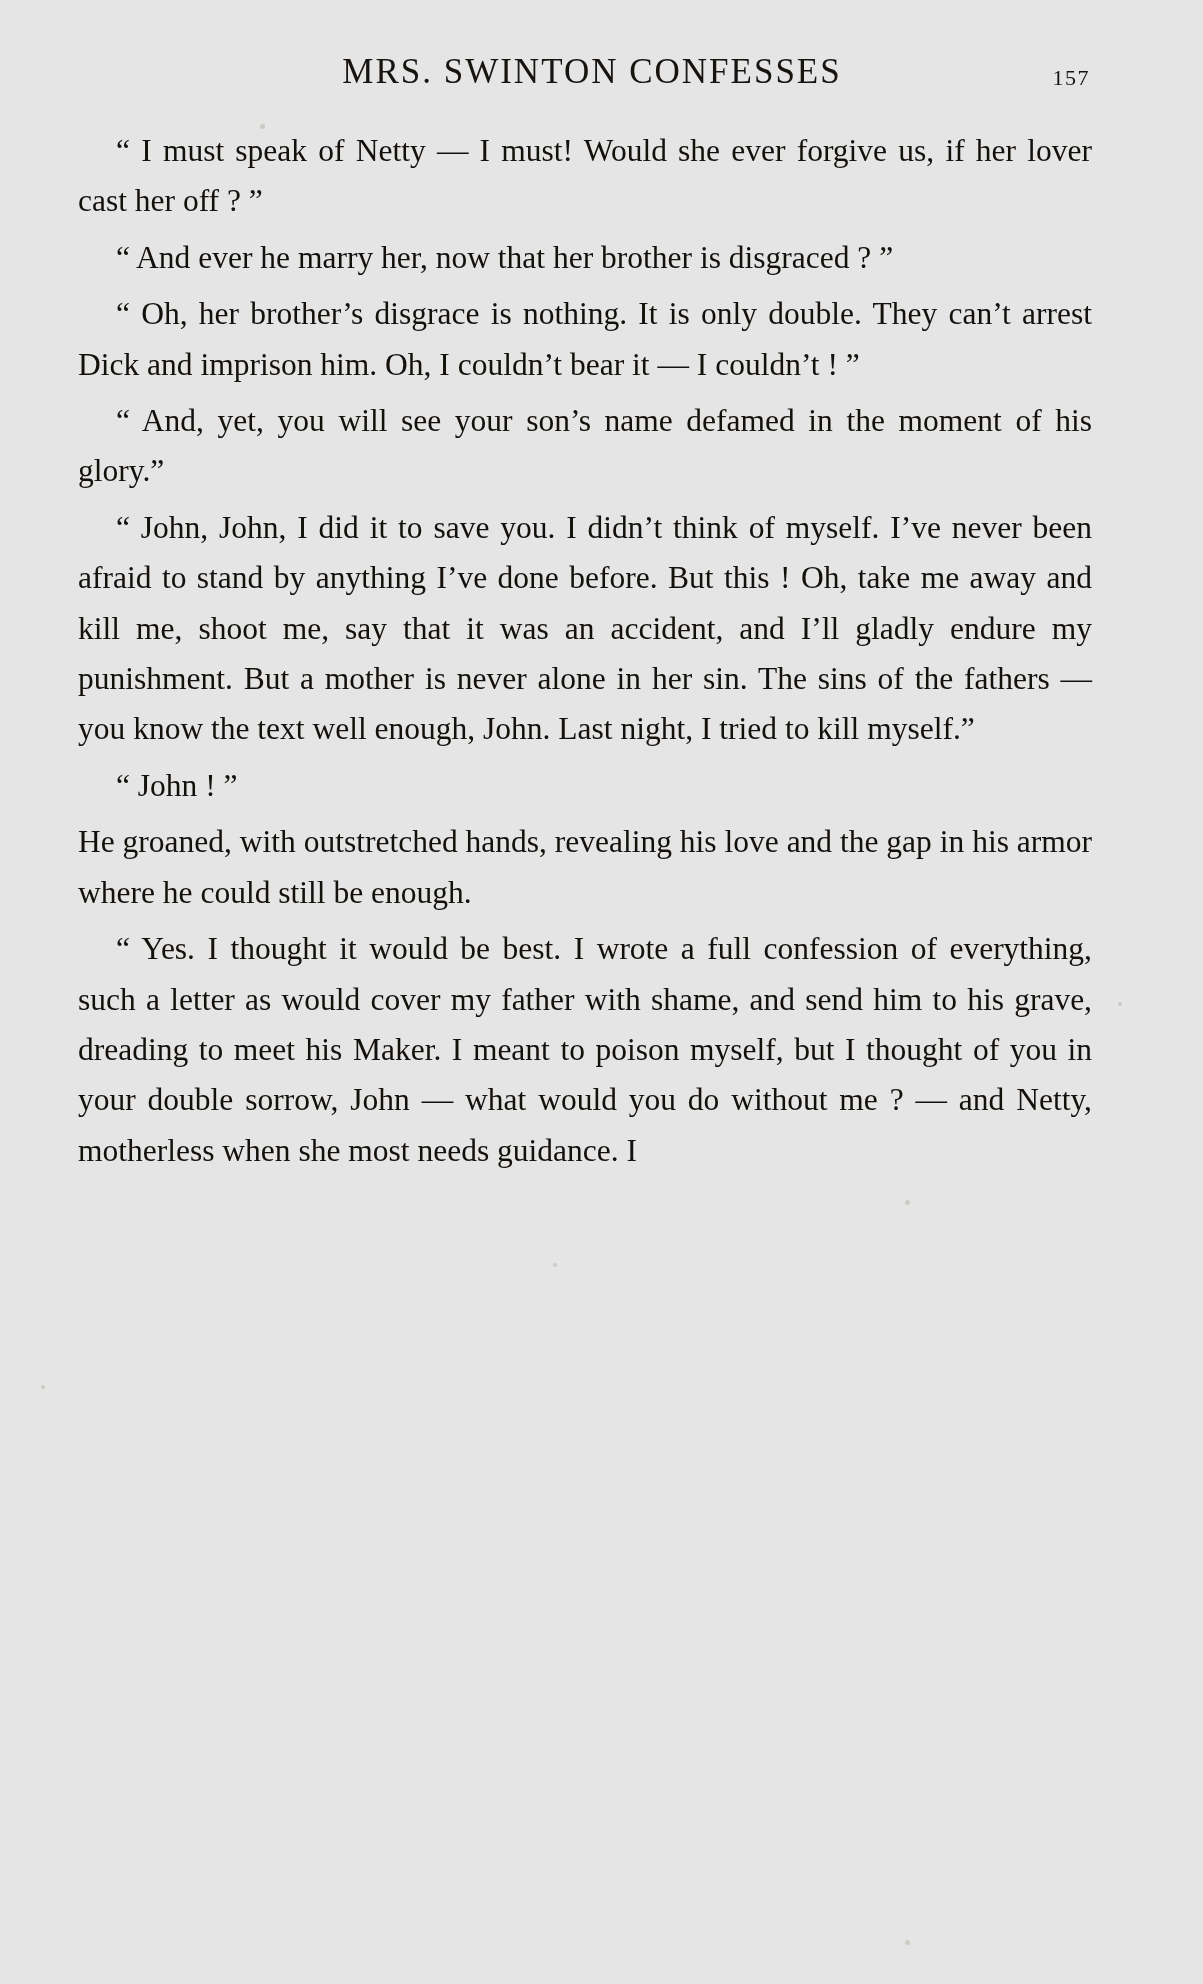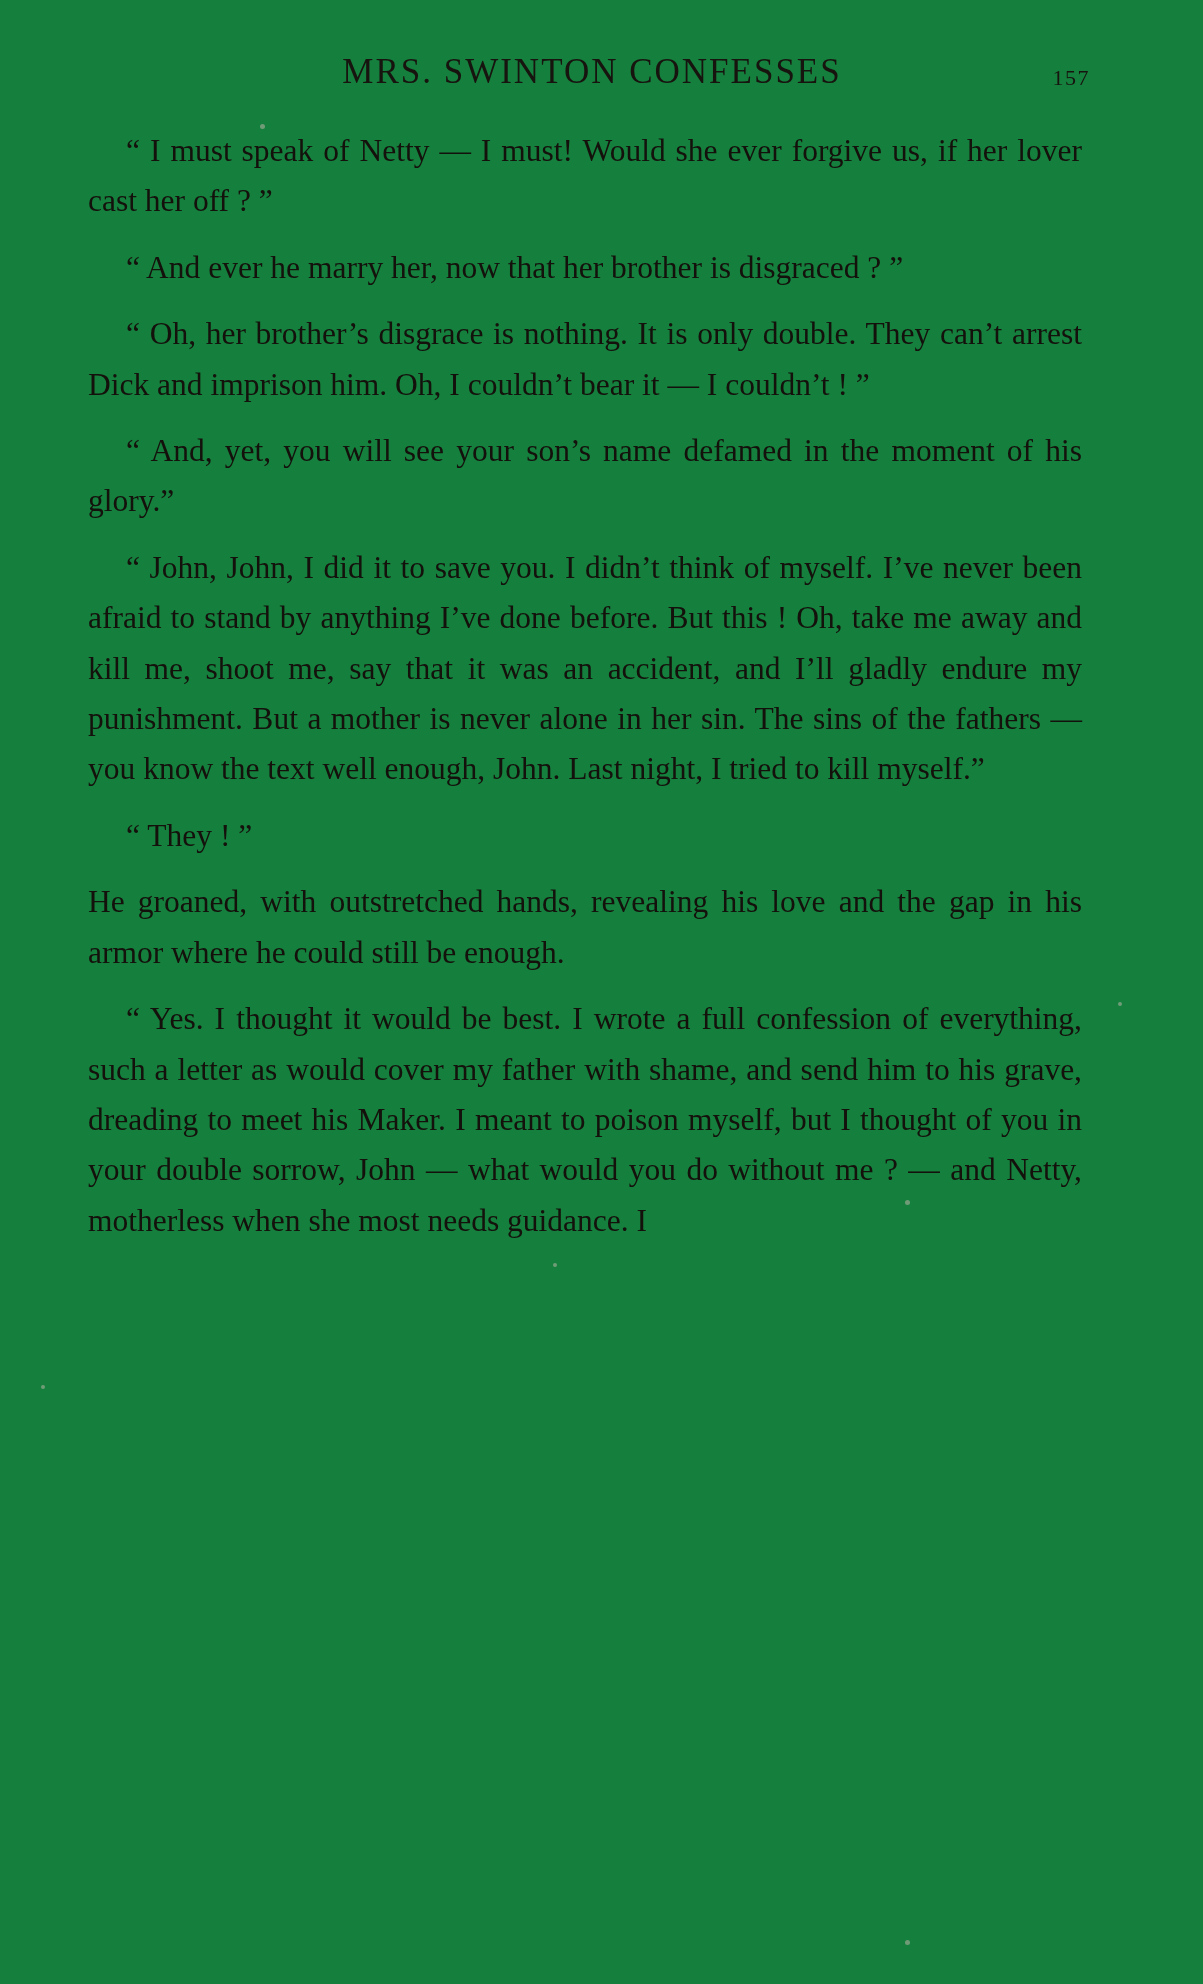--- a/index.html
+++ b/index.html
@@ -13,21 +13,21 @@
     font-family: "Liberation Serif", serif;
     color: #14100c;
     overflow: hidden;
   }
   .page {
     position: relative;
     width: 1203px;
     height: 1984px;
     box-sizing: border-box;
     padding: 52px 105px 0 72px;
-    background: #15803d;
+    background: #e5e5e5;
   }
   .running-head {
     display: flex;
     align-items: baseline;
     justify-content: center;
     position: relative;
     margin: 0 0 34px 0;
     padding: 0 0 0 14px;
   }
   .running-head .title {
@@ -47,21 +47,21 @@
     color: #17130f;
   }
   .body-text {
     font-size: 31.5px;
     line-height: 50.4px;
     text-align: justify;
     text-justify: inter-word;
     color: #14100c;
   }
   .body-text p {
-    margin: 16px;
+    margin: 6px;
     text-indent: 0;
   }
   .body-text p.indent {
     text-indent: 38px;
   }
   .body-text p.noindent {
     text-indent: 0;
   }
   .speck {
     position: absolute;
@@ -79,21 +79,21 @@
     <span class="title">MRS. SWINTON CONFESSES</span>
     <span class="folio">157</span>
   </div>
 
   <div class="body-text">
     <p class="indent">“ I must speak of Netty — I must!   Would she ever forgive us, if her lover cast her off ? ”</p>
     <p class="indent">“ And ever he marry her, now that her brother is disgraced ? ”</p>
     <p class="indent">“ Oh, her brother’s disgrace is nothing.   It is only double.   They can’t arrest Dick and imprison him.   Oh, I couldn’t bear it — I couldn’t ! ”</p>
     <p class="indent">“ And, yet, you will see your son’s name defamed in the moment of his glory.”</p>
     <p class="indent">“ John, John, I did it to save you.   I didn’t think of myself.   I’ve never been afraid to stand by anything I’ve done before.   But this !   Oh, take me away and kill me, shoot me, say that it was an accident, and I’ll gladly endure my punishment.   But a mother is never alone in her sin.   The sins of the fathers — you know the text well enough, John. Last night, I tried to kill myself.”</p>
-    <p class="indent">“ They ! ”</p>
+    <p class="indent">“ John ! ”</p>
     <p class="noindent">He groaned, with outstretched hands, revealing his love and the gap in his armor where he could still be enough.</p>
     <p class="indent">“ Yes.   I thought it would be best.   I wrote a full confession of everything, such a letter as would cover my father with shame, and send him to his grave, dreading to meet his Maker.   I meant to poison myself, but I thought of you in your double sorrow, John — what would you do without me ? — and Netty, motherless when she most needs guidance.   I</p>
   </div>
 
   <span class="speck" style="left:260px; top:124px; width:5px; height:5px;"></span>
   <span class="speck" style="left:905px; top:1200px; width:5px; height:5px;"></span>
   <span class="speck" style="left:553px; top:1263px; width:4px; height:4px;"></span>
   <span class="speck" style="left:41px; top:1385px; width:4px; height:4px;"></span>
   <span class="speck" style="left:1118px; top:1002px; width:4px; height:4px;"></span>
   <span class="speck" style="left:905px; top:1940px; width:5px; height:5px;"></span>

